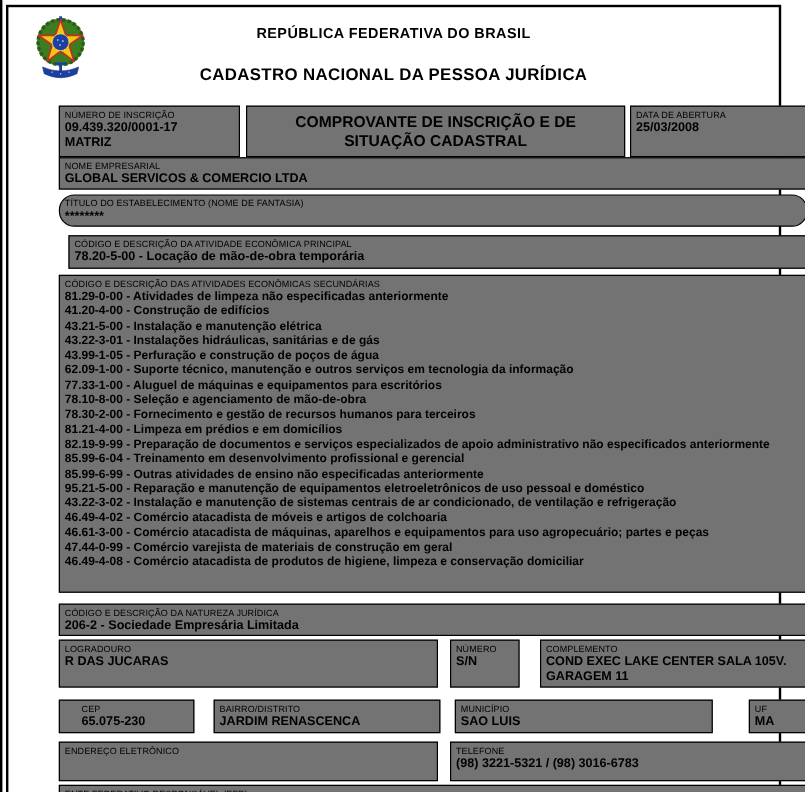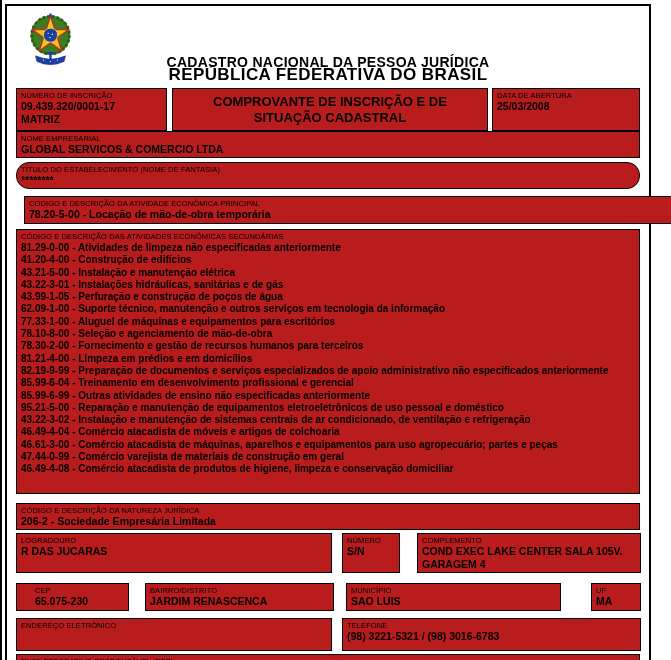--- a/index.html
+++ b/index.html
@@ -19,33 +19,34 @@
     width: 646px; height: 800px;
     border: 2px solid #000;
     box-sizing: border-box;
     background: #fff;
   }
   .emblem {
     position: absolute; left: 27px; top: 12px; width: 47px; height: 60px;
   }
   .hdr-title-1 {
     position: absolute; left: 0; top: 21px; width: 656px;
-    text-align: center; font-weight: bold; font-size: 17px; letter-spacing: 0.4px; margin-top: 44px;
+    text-align: center; font-weight: bold; font-size: 12px; letter-spacing: 0.4px;
   }
   .hdr-title-2 {
     position: absolute; left: 0; top: 54px; width: 656px;
     text-align: center; font-weight: bold; font-size: 14px; letter-spacing: 0.3px;
   }
   .fbox {
     position: absolute;
     border: 1.5px solid #000;
     box-sizing: border-box;
     padding: 2px 4px 2px 4px;
     overflow: hidden;
-    background: #b91c1c;
+    background: #737373;
+    margin-left: 33px;
   }
   .flabel {
     font-size: 7.5px;
     letter-spacing: 0.1px;
     line-height: 9px;
     white-space: nowrap;
   }
   .fvalue {
     font-size: 10.5px;
     font-weight: bold;
@@ -148,42 +149,42 @@
       <div class="act-line">62.09-1-00 - Suporte técnico, manutenção e outros serviços em tecnologia da informação</div>
       <div class="act-line">77.33-1-00 - Aluguel de máquinas e equipamentos para escritórios</div>
       <div class="act-line">78.10-8-00 - Seleção e agenciamento de mão-de-obra</div>
       <div class="act-line">78.30-2-00 - Fornecimento e gestão de recursos humanos para terceiros</div>
       <div class="act-line">81.21-4-00 - Limpeza em prédios e em domicílios</div>
       <div class="act-line">82.19-9-99 - Preparação de documentos e serviços especializados de apoio administrativo não especificados anteriormente</div>
       <div class="act-line">85.99-6-04 - Treinamento em desenvolvimento profissional e gerencial</div>
       <div class="act-line">85.99-6-99 - Outras atividades de ensino não especificadas anteriormente</div>
       <div class="act-line">95.21-5-00 - Reparação e manutenção de equipamentos eletroeletrônicos de uso pessoal e doméstico</div>
       <div class="act-line">43.22-3-02 - Instalação e manutenção de sistemas centrais de ar condicionado, de ventilação e refrigeração</div>
-      <div class="act-line">46.49-4-04 - Comércio atacadista de móveis e artigos de colchoaria</div>
+      <div class="act-line">46.49-4-02 - Comércio atacadista de móveis e artigos de colchoaria</div>
       <div class="act-line">46.61-3-00 - Comércio atacadista de máquinas, aparelhos e equipamentos para uso agropecuário; partes e peças</div>
       <div class="act-line">47.44-0-99 - Comércio varejista de materiais de construção em geral</div>
       <div class="act-line">46.49-4-08 - Comércio atacadista de produtos de higiene, limpeza e conservação domiciliar</div>
     </div>
 </div>
 <div class="fbox b-natureza">
   <div class="flabel">CÓDIGO E DESCRIÇÃO DA NATUREZA JURÍDICA</div>
   <div class="fvalue">206-2 - Sociedade Empresária Limitada</div>
 </div>
 
 <div class="fbox b-logradouro">
   <div class="flabel">LOGRADOURO</div>
   <div class="fvalue">R DAS JUCARAS</div>
 </div>
 <div class="fbox b-numero">
   <div class="flabel">NÚMERO</div>
   <div class="fvalue">S/N</div>
 </div>
 <div class="fbox b-complemento">
   <div class="flabel">COMPLEMENTO</div>
-  <div class="fvalue">COND EXEC LAKE CENTER SALA 105V. GARAGEM 4</div>
+  <div class="fvalue">COND EXEC LAKE CENTER SALA 105V. GARAGEM 11</div>
 </div>
 
 <div class="fbox b-cep">
   <div class="flabel">CEP</div>
   <div class="fvalue">65.075-230</div>
 </div>
 <div class="fbox b-bairro">
   <div class="flabel">BAIRRO/DISTRITO</div>
   <div class="fvalue">JARDIM RENASCENCA</div>
 </div>

